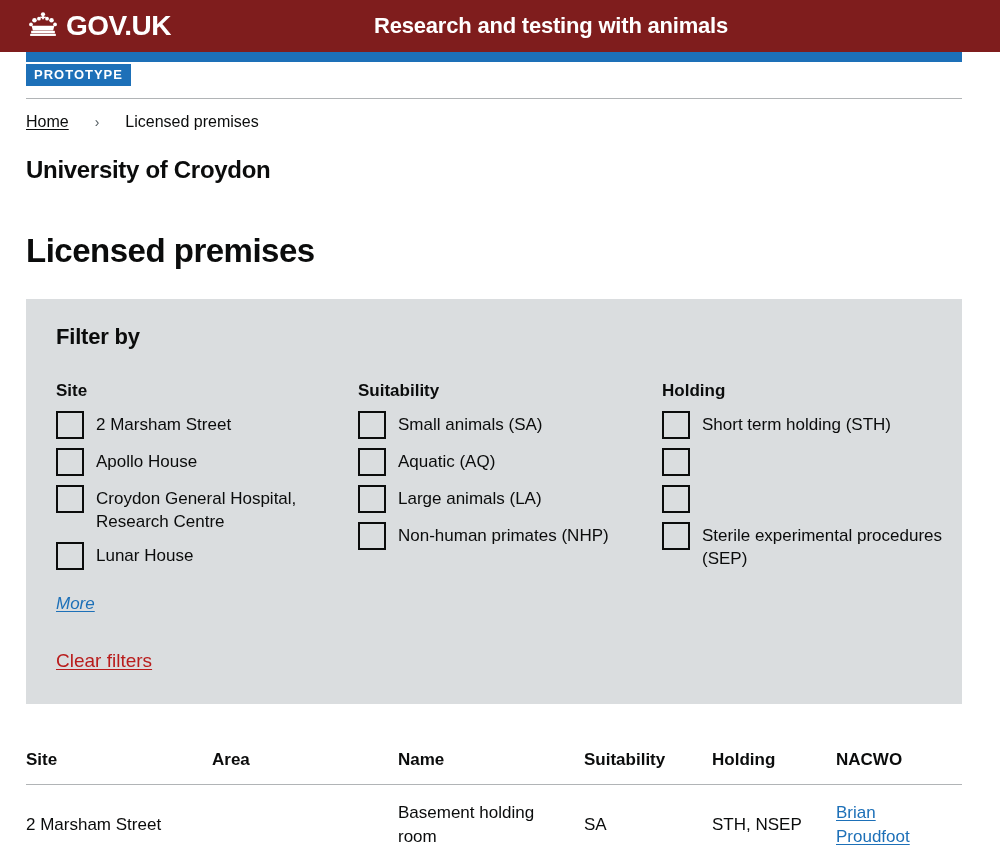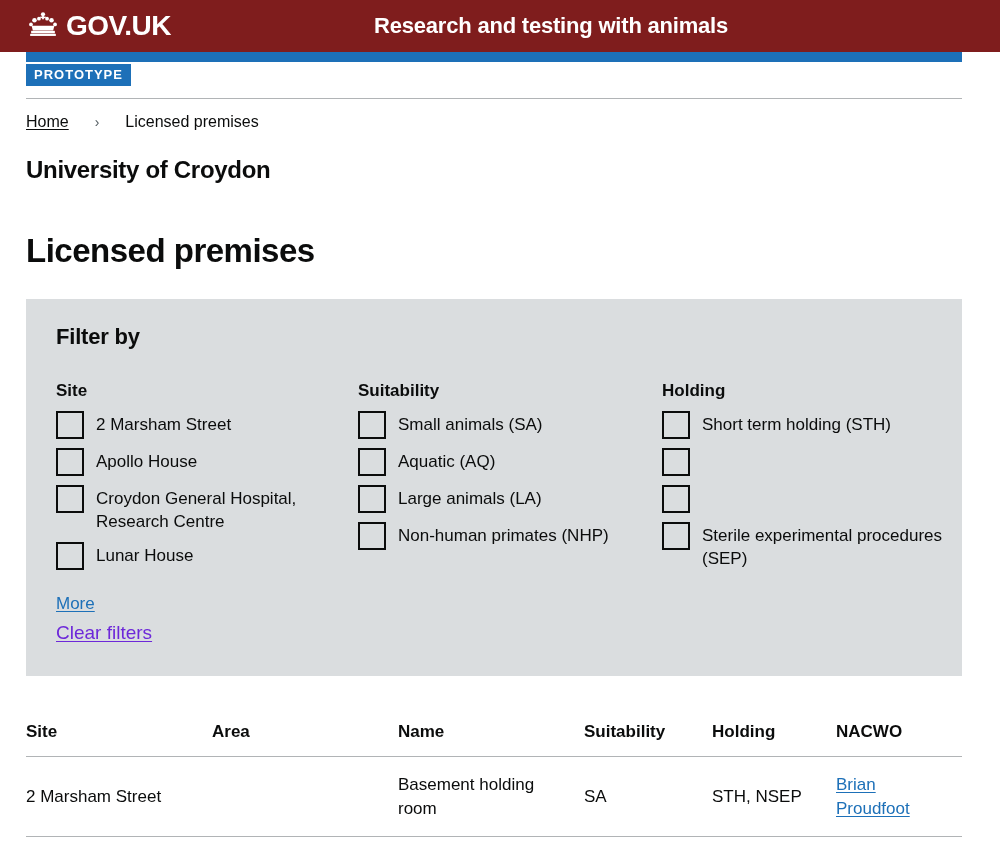--- a/index.html
+++ b/index.html
@@ -166,26 +166,27 @@
     color: #0b0c0c;
   }
 
   .filter-link-more {
     display: inline-block;
     margin-top: 16px;
     font-size: 17px;
     color: #1d70b8;
     text-decoration: underline;
     text-underline-offset: 2px;
+    font-style: italic;
   }
   .filter-link-clear {
     display: inline-block;
-    margin-top: 8px;
+    margin-top: 36px;
     font-size: 19px;
-    color: #6d28d9;
+    color: #b91c1c;
     text-decoration: underline;
     text-underline-offset: 2px;
   }
 
   
   .results-table {
     width: 936px;
     border-collapse: collapse;
     margin-top: 46px;
     table-layout: fixed;

